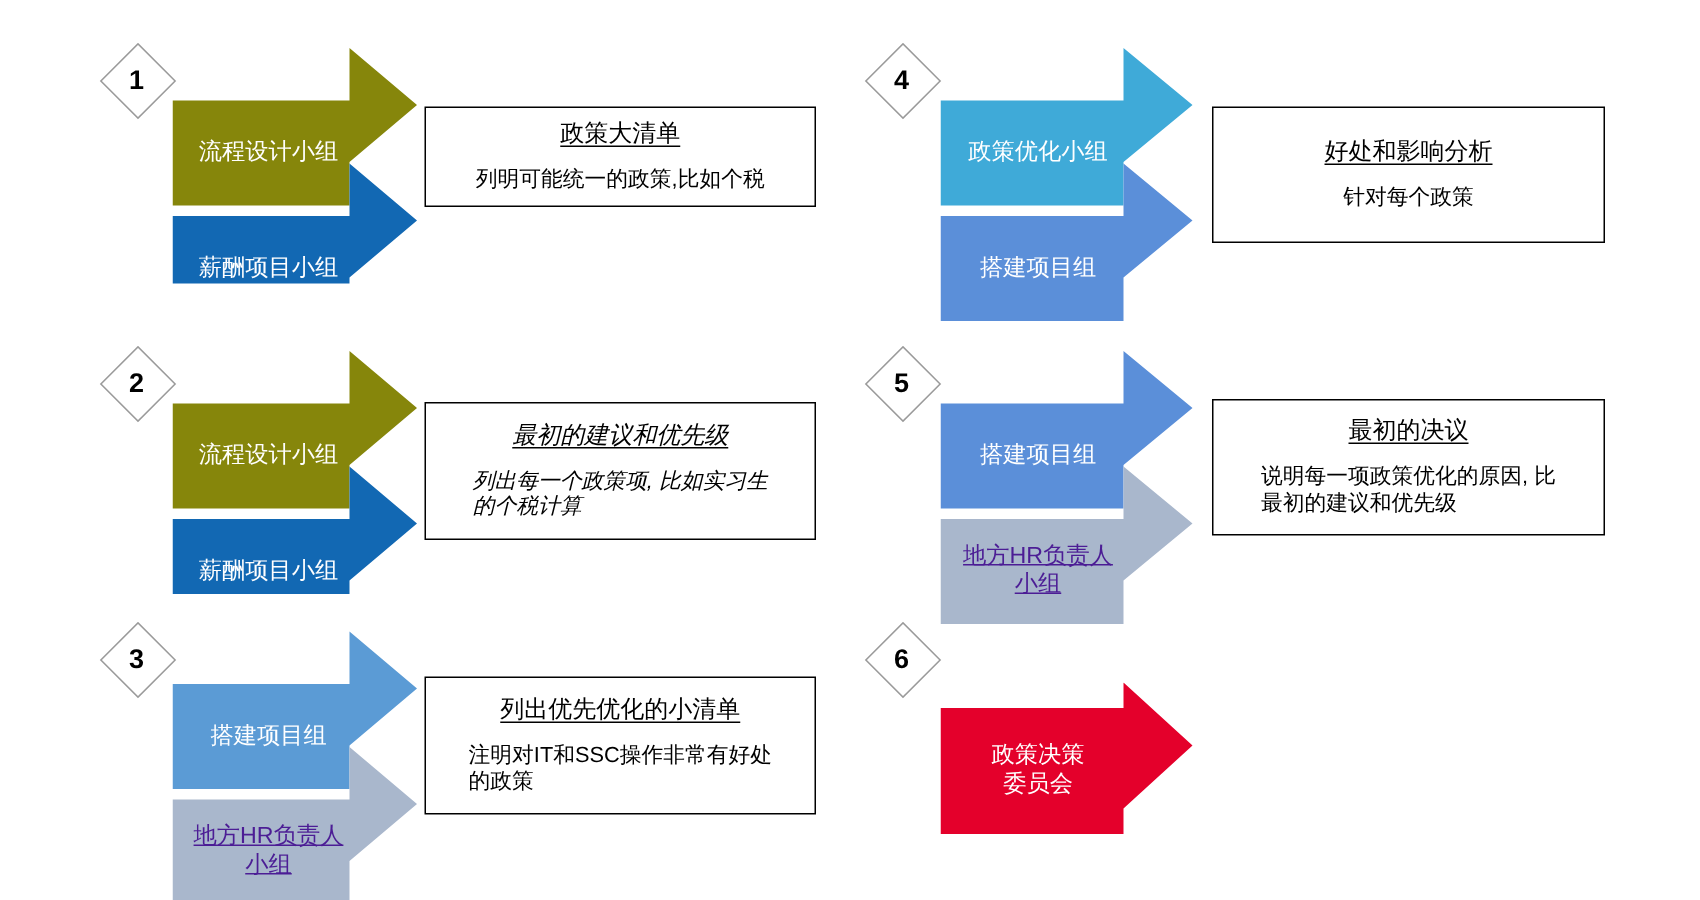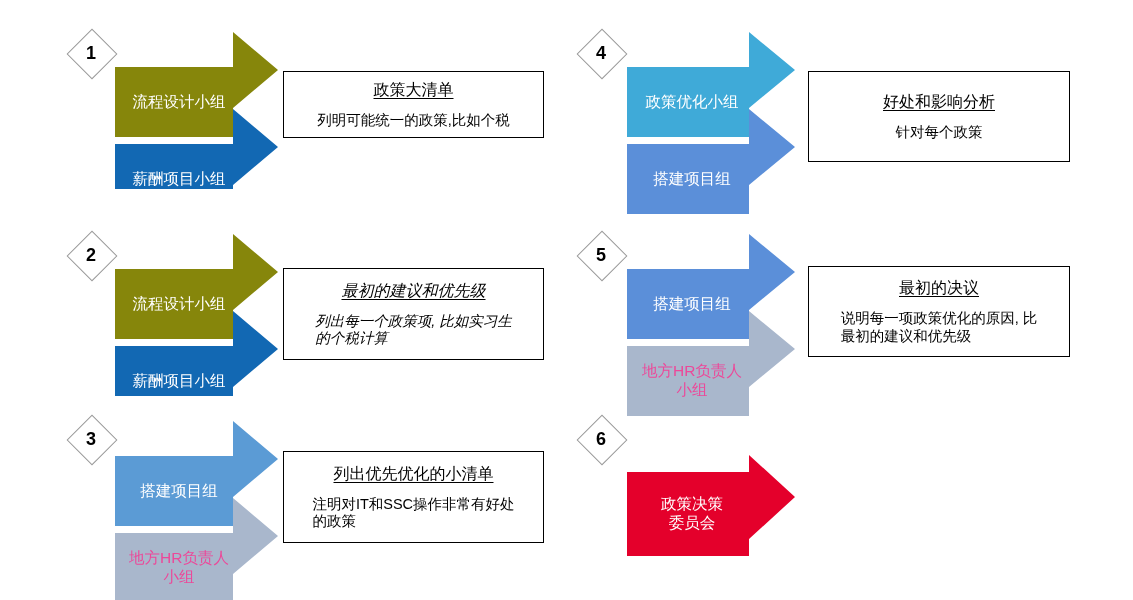--- a/index.html
+++ b/index.html
@@ -67,21 +67,21 @@
     display: flex;
     align-items: center;
     justify-content: center;
     text-align: center;
     font-size: 15.5px;
     line-height: 1.22;
     white-space: pre-line;
     pointer-events: none;
   }
   .arrow-label.light { color: #ffffff; }
-  .arrow-label.dark  { color: #ec4899; }
+  .arrow-label.dark  { color: #4c1d95; text-decoration: underline; }
 
   
   .descbox {
     position: absolute;
     border: 1.3px solid #000000;
     background: #ffffff;
     box-sizing: border-box;
     display: flex;
     flex-direction: column;
     align-items: center;

